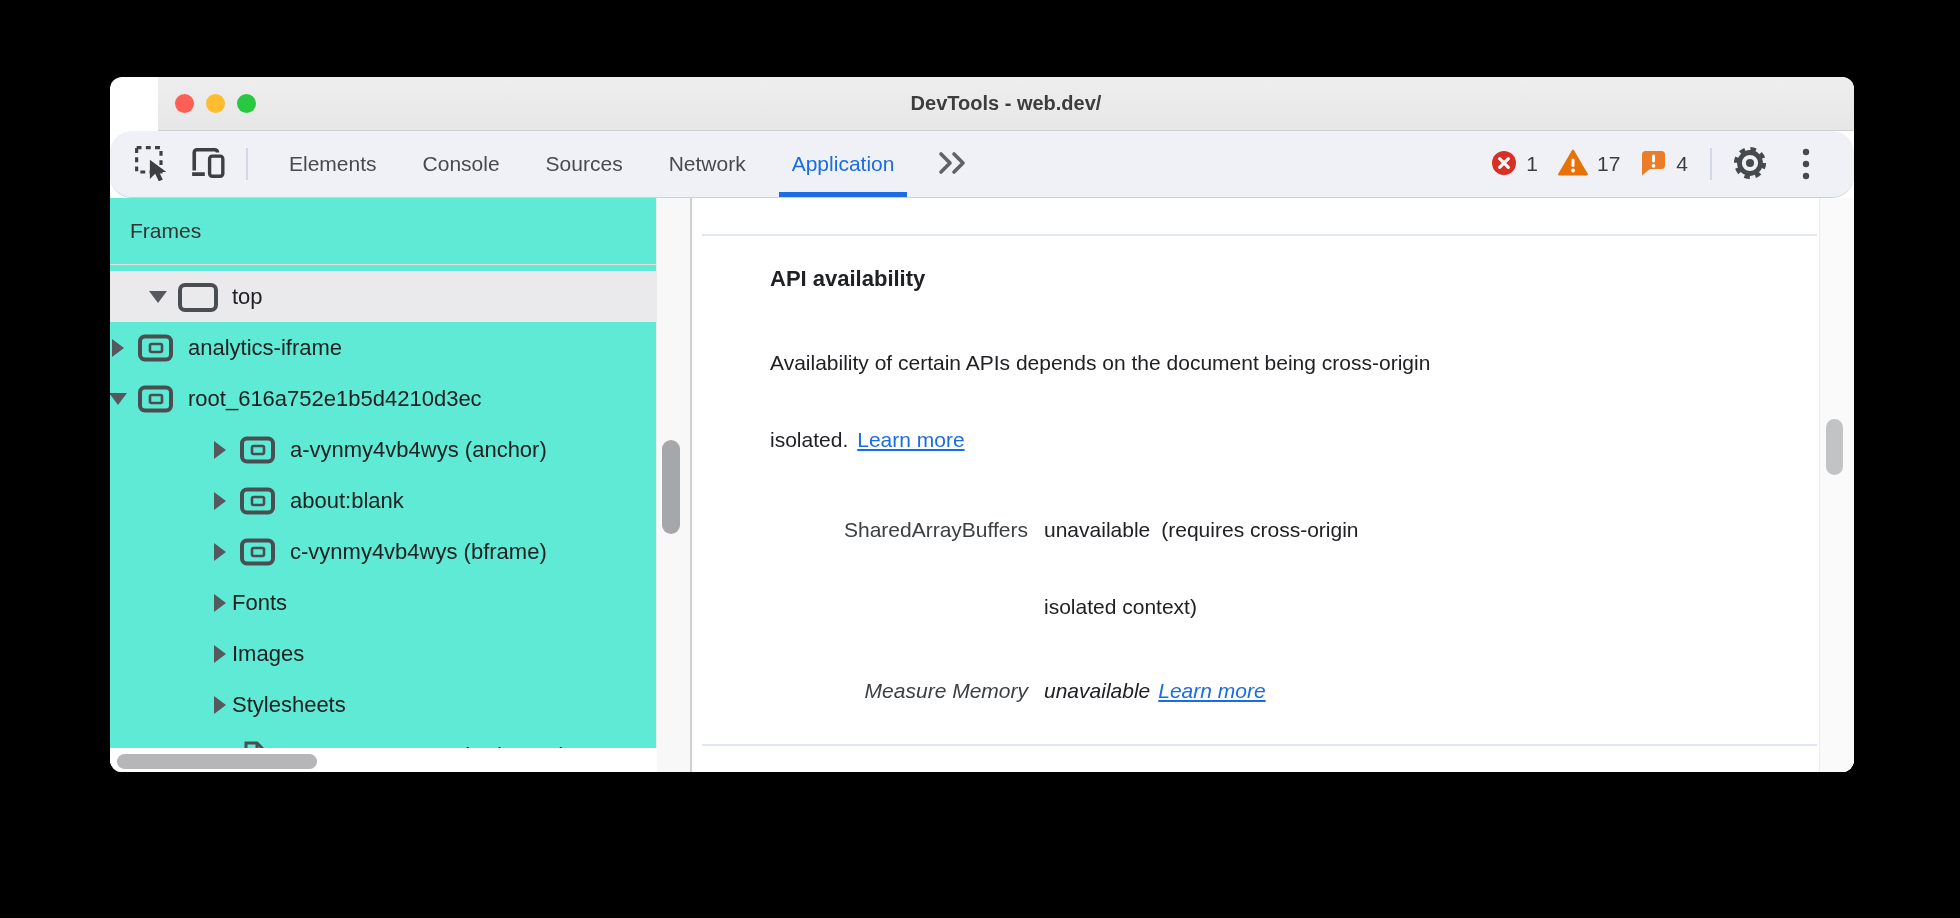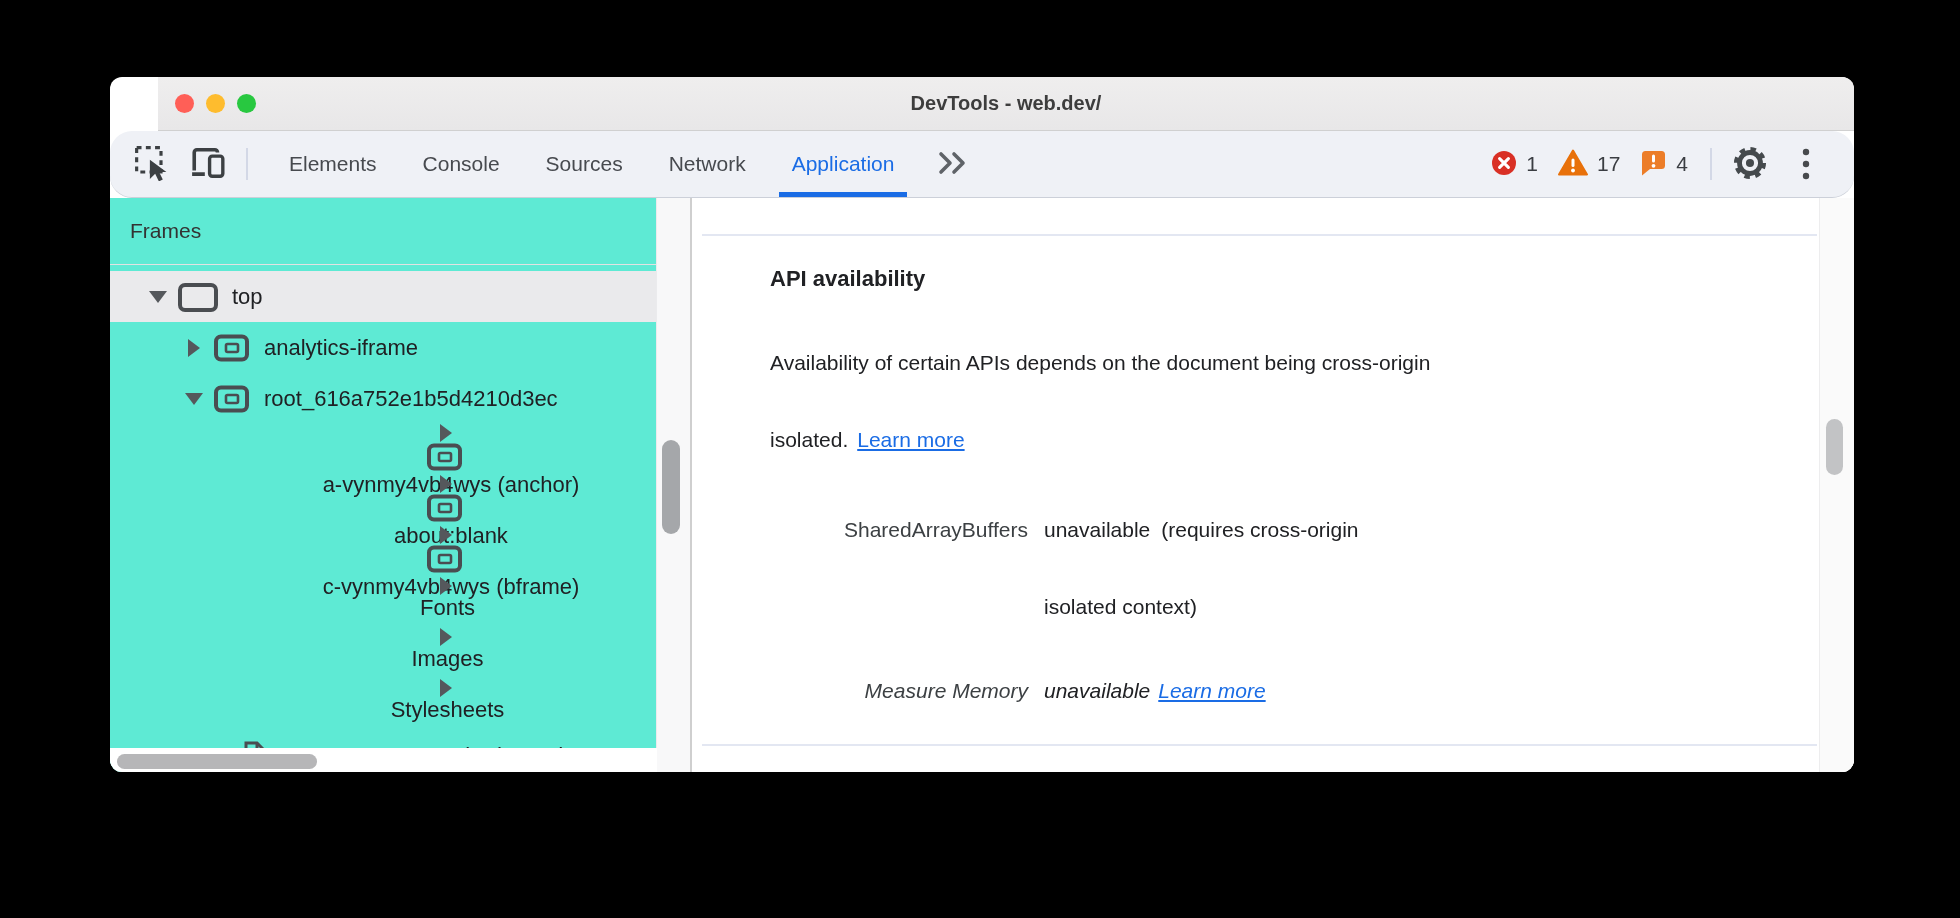--- a/index.html
+++ b/index.html
@@ -62,22 +62,22 @@
     height:66px;border-bottom:1px solid #e2e2e2;display:flex;align-items:center;
     padding-left:20px;font-size:21px;color:#333;
   }
   .tree{padding-top:6px;}
   .trow{
     height:51px;display:flex;align-items:center;font-size:22px;color:#202124;
     white-space:nowrap;cursor:pointer;
   }
   .trow.selected{background:#eaeaec;}
   .pl0{padding-left:40px;}
-  .pl1{padding-left:76px;}
-  .pl2{padding-left:102px;flex-direction:column;}
+  .pl1{}
+  .pl2{padding-left:102px;}
   .pldoc{padding-left:132px;}
   .exp{width:16px;flex:none;display:flex;align-items:center;justify-content:center;margin-right:11px;}
   .tri{width:0;height:0;}
   .tri.down{border-left:9px solid transparent;border-right:9px solid transparent;border-top:12px solid #55585c;}
   .tri.right{border-top:9px solid transparent;border-bottom:9px solid transparent;border-left:12px solid #55585c;}
   .ticon{flex:none;margin-right:13px;display:block;}
   .cat-label{margin-left:-7px;}
   .doc-label{margin-left:24px;}
   .sb-vtrack{position:absolute;top:0;right:0;bottom:0;width:33px;background:#f8f8f9;border-left:1px solid #ebebed;}
   .sb-vthumb{position:absolute;left:5px;top:242px;width:18px;height:94px;border-radius:9px;background:#a5a7aa;}

